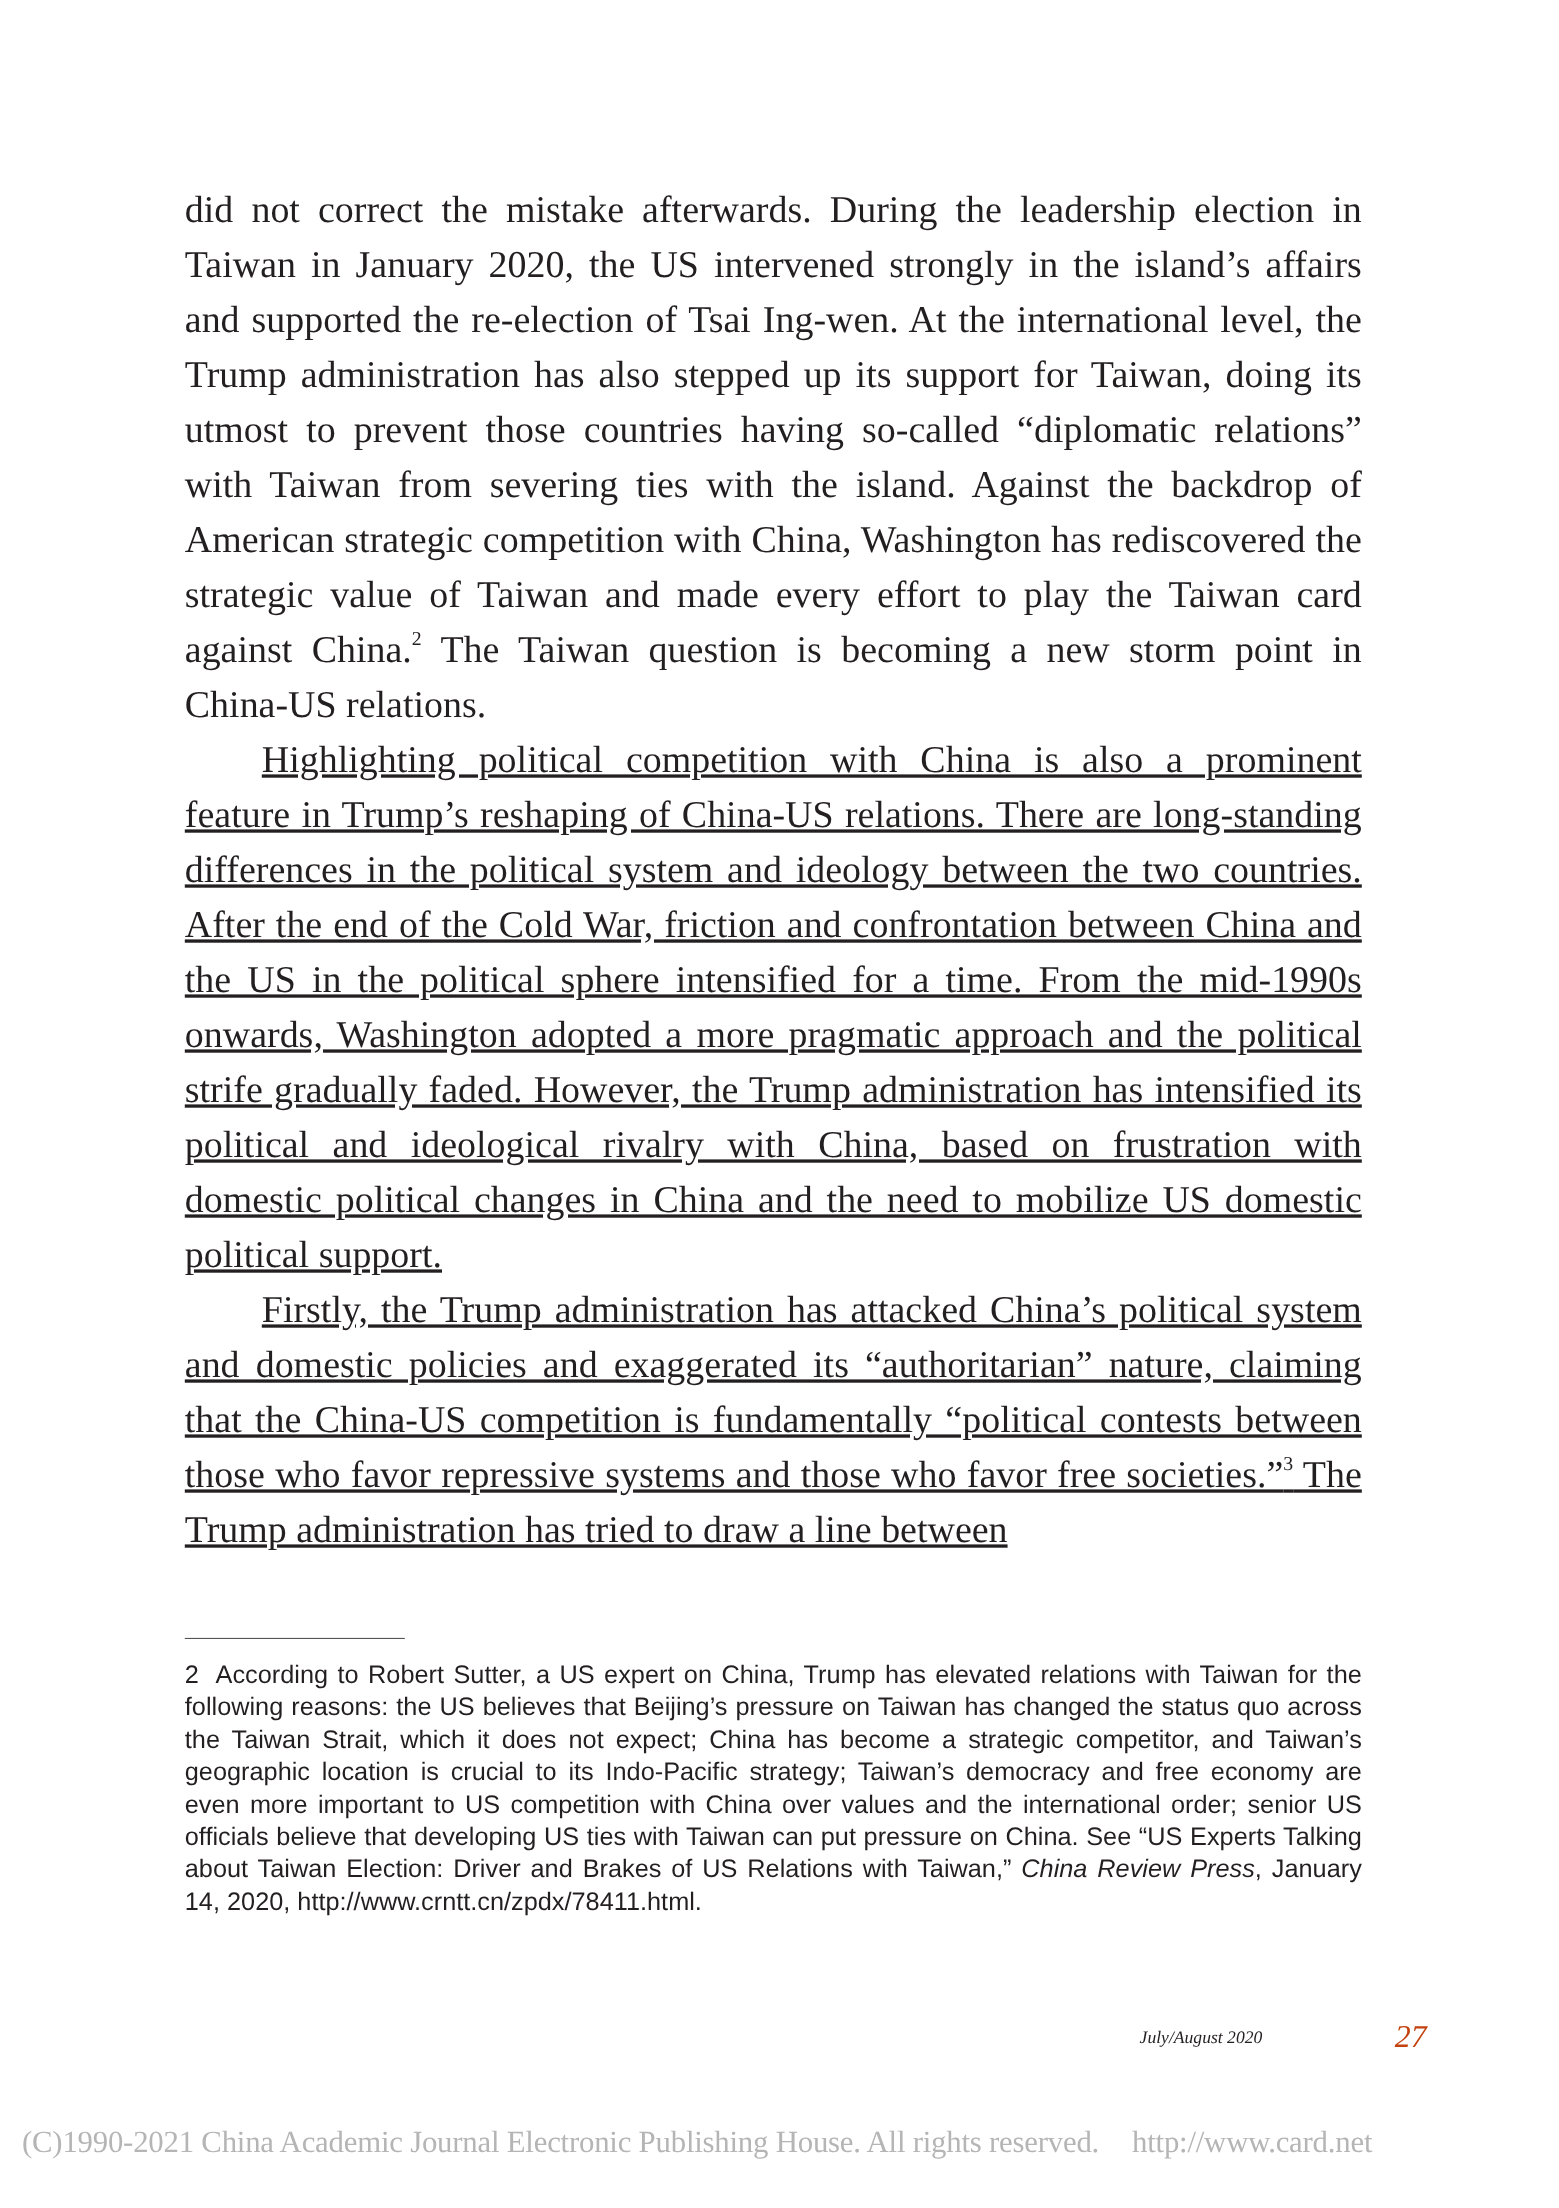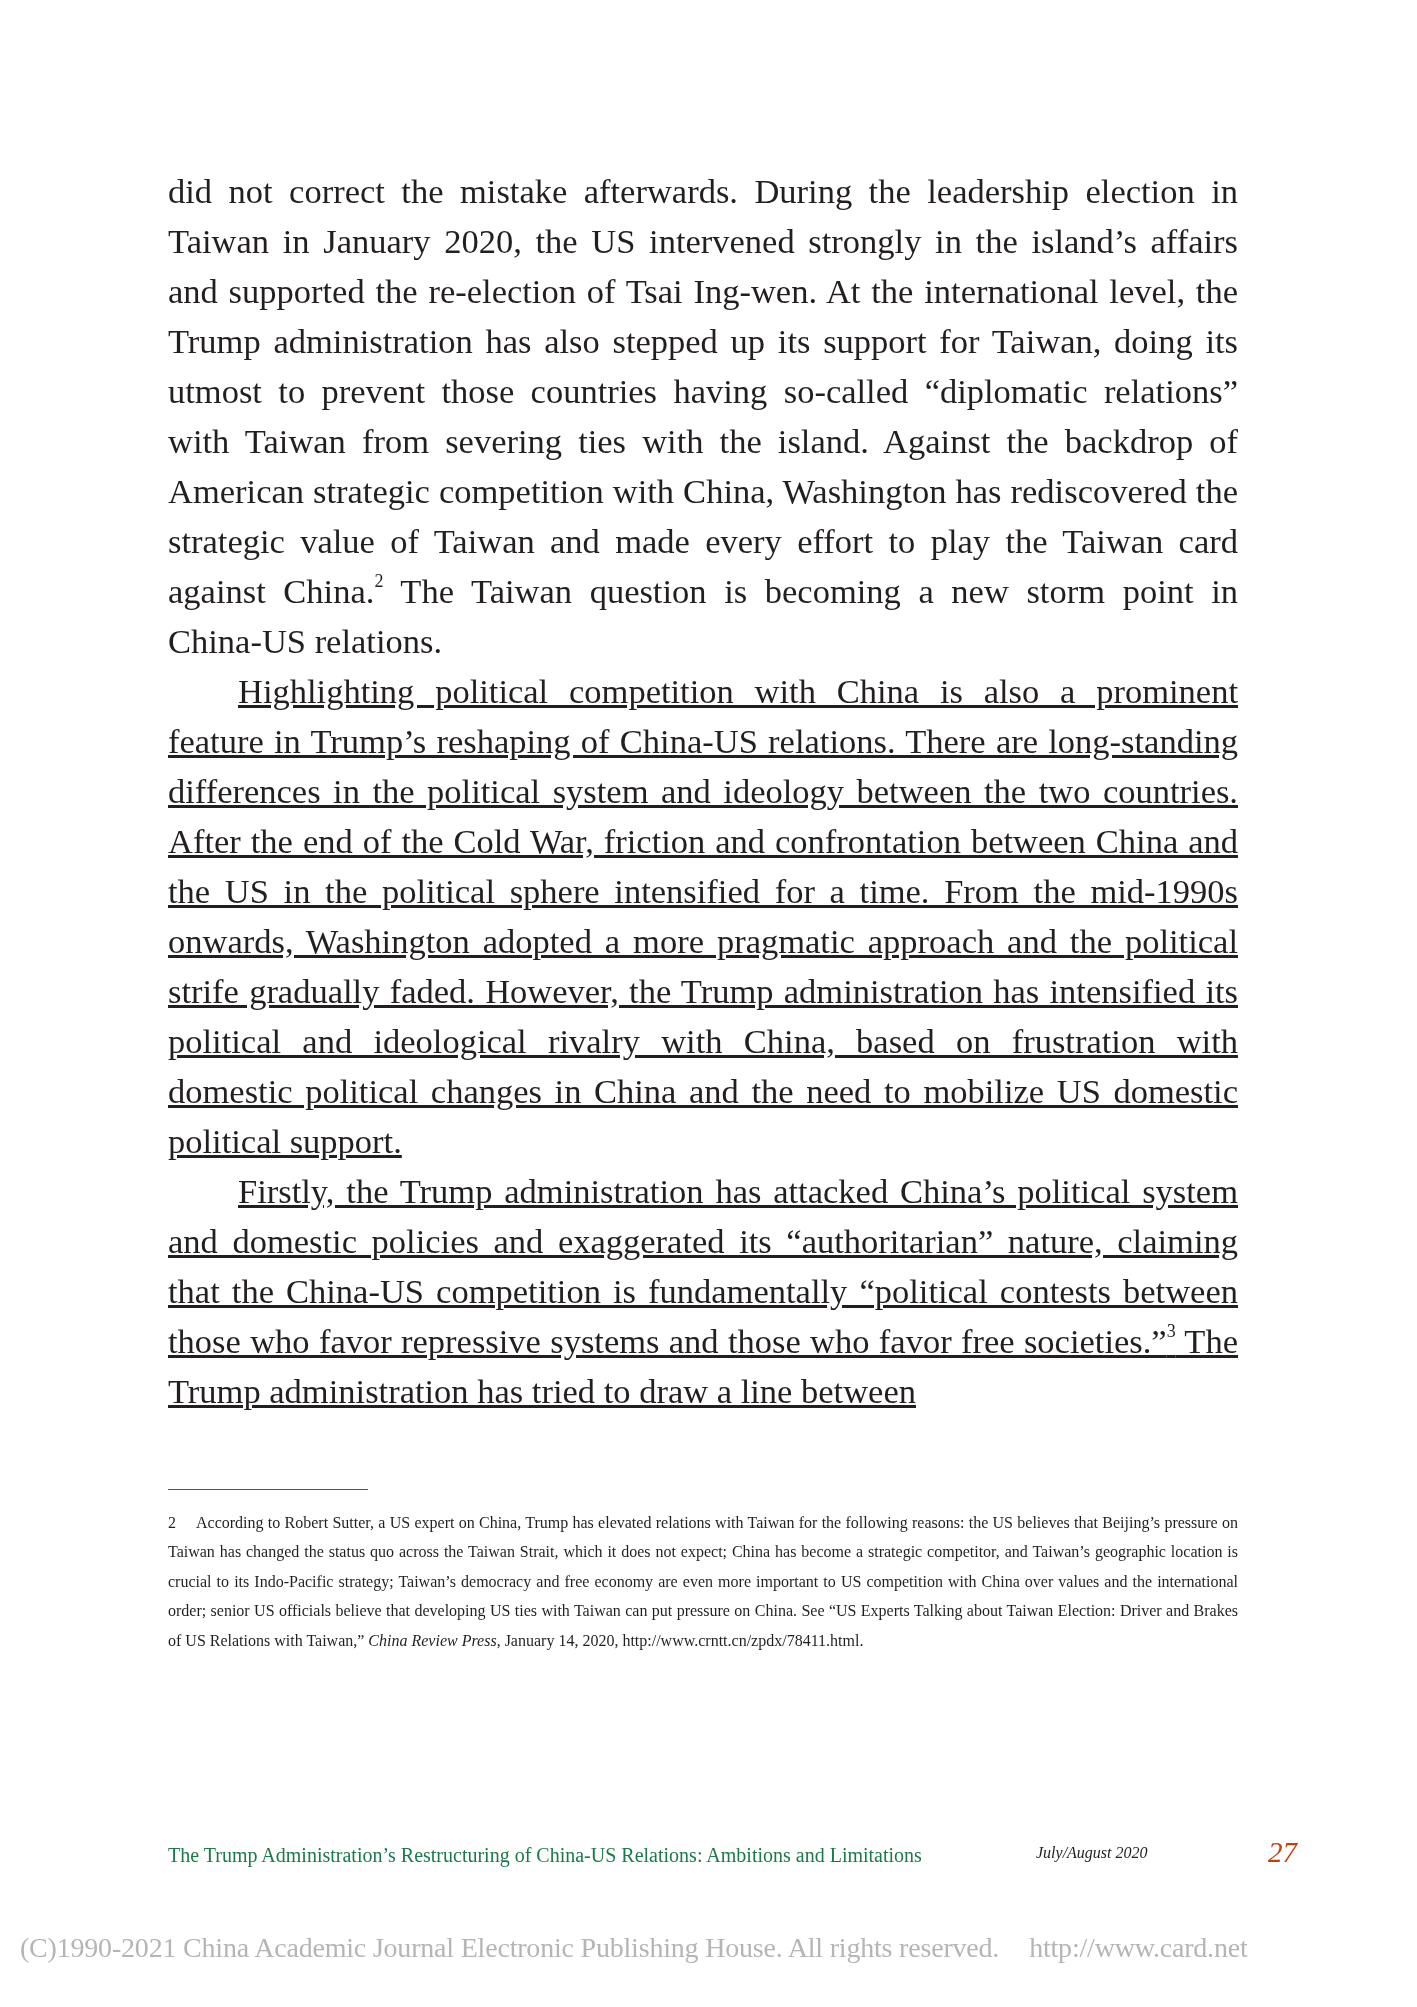--- a/index.html
+++ b/index.html
@@ -10,22 +10,22 @@
     font-family: "Liberation Serif", "DejaVu Serif", serif;
     font-size: 34.5px; line-height: 50px; color: #231f20;
     text-align: justify; text-align-last: auto;
   }
   .body-text p { margin: 0; }
   .body-text p.indent { text-indent: 70px; text-decoration: underline; }
   .body-text sup { font-size: 18px; line-height: 0; position: relative; top: -4px; vertical-align: super; }
   .fn-rule { position: absolute; left: 168px; top: 1489px; width: 200px; height: 0; border-top: 1.5px solid #555; }
   .footnotes {
     position: absolute; left: 168px; top: 1508px; width: 1070px;
-    font-family: Liberation Serif, serif;
-    font-size: 16px; line-height: 29.4px; color: #231f20; text-align: justify;
+    font-family: Liberation Sans, sans-serif;
+    font-size: 23px; line-height: 29.4px; color: #231f20; text-align: justify;
   }
   .footnotes p { margin: 0; }
   .footnotes .fn-num { display: inline-block; width: 28px; }
   .footnotes i { font-style: italic; }
   .running-footer {
     position: absolute; left: 168px; top: 1838px; width: 1120px; height: 32px;
     font-family: "Liberation Serif", "DejaVu Serif", serif;
   }
   .running-title { position: absolute; left: 0; top: 6px; font-size: 20px; color: #1a7a4c; white-space: nowrap; }
   .issue-date { position: absolute; left: 868px; top: 6px; font-size: 16px; font-style: italic; color: #231f20; white-space: nowrap; }
@@ -48,21 +48,20 @@
     <p class="indent"><span>Firstly, the Trump administration has attacked China’s political system and domestic policies and exaggerated its “authoritarian” nature, claiming that the China-US competition is fundamentally “political contests between those who favor repressive systems and those who favor free societies.”</span><sup>3</sup><span> The Trump administration has tried to draw a line between</span></p>
   </div>
 
   <div class="fn-rule"></div>
 
   <div class="footnotes">
     <p><span class="fn-num">2</span><span>According to Robert Sutter, a US expert on China, Trump has elevated relations with Taiwan for the following reasons: the US believes that Beijing’s pressure on Taiwan has changed the status quo across the Taiwan Strait, which it does not expect; China has become a strategic competitor, and Taiwan’s geographic location is crucial to its Indo-Pacific strategy; Taiwan’s democracy and free economy are even more important to US competition with China over values and the international order; senior US officials believe that developing US ties with Taiwan can put pressure on China. See “US Experts Talking about Taiwan Election: Driver and Brakes of US Relations with Taiwan,” </span><i>China Review Press</i><span>, January 14, 2020, http://www.crntt.cn/zpdx/78411.html.</span></p>
   </div>
 
   <div class="running-footer">
-    <span class="running-title" style="color: rgb(26, 122, 76);">The Trump Administration’s Restructuring of China-US Relations: Ambitions and Limitations</span>
     <span class="issue-date">July/August 2020</span>
     <span class="page-number">27</span>
   </div>
 
   <div class="copyright">
     <span>(C)1990-2021 China Academic Journal Electronic Publishing House. All rights reserved.</span><span class="url">http://www.card.net</span>
   </div>
 
 </div>
 

